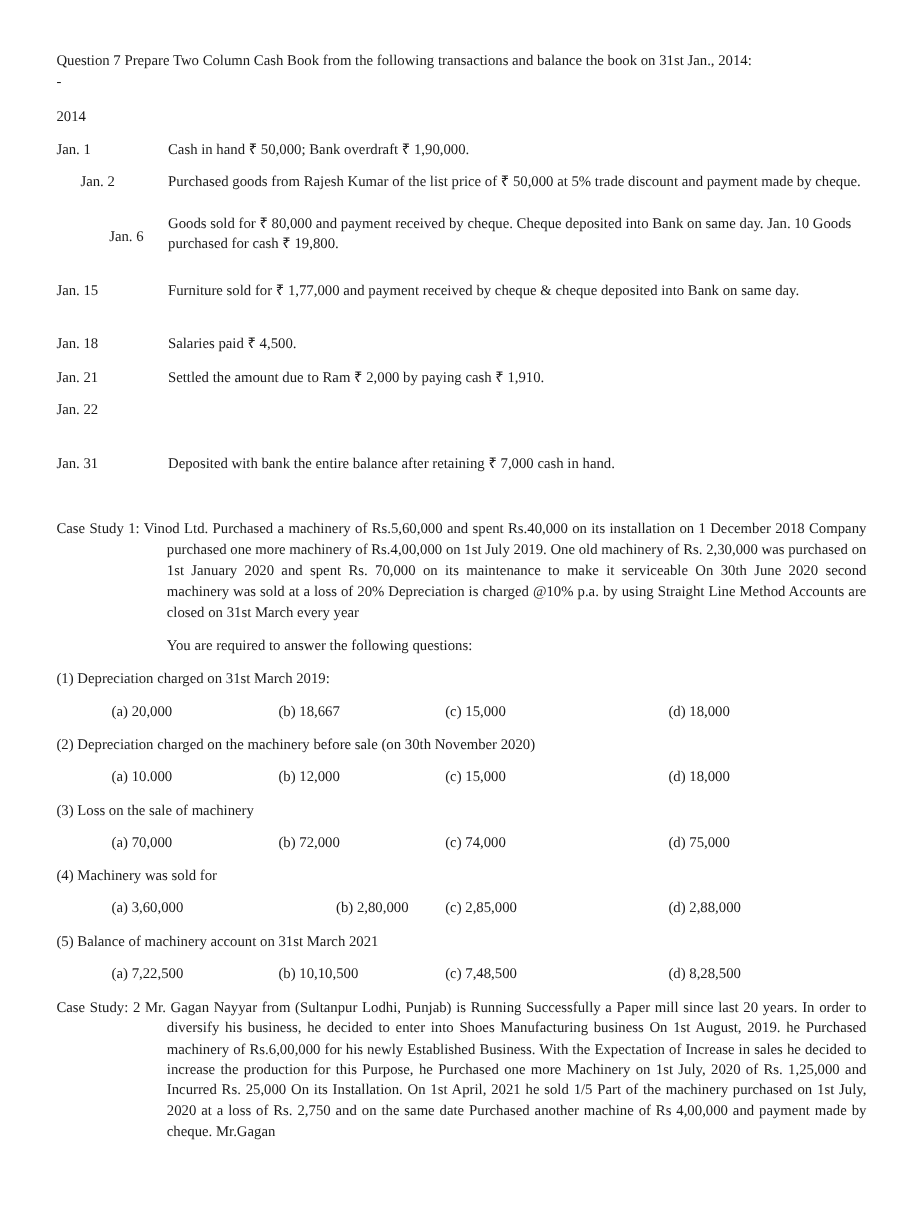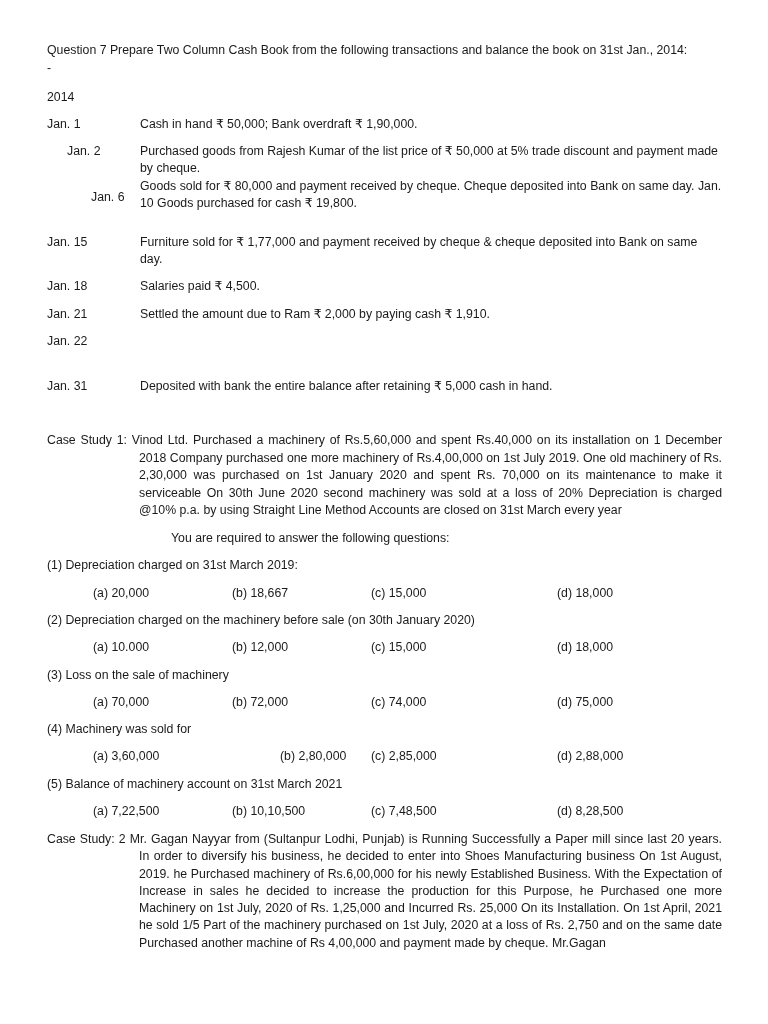--- a/index.html
+++ b/index.html
@@ -1,21 +1,21 @@
 <!DOCTYPE html>
 <html><head>
 <meta charset="utf-8">
 <style>
   html, body { margin: 0; padding: 0; background: #ffffff; }
   body {
     width: 768px; height: 1024px; overflow: hidden; position: relative;
     font-family: "Liberation Sans", "DejaVu Sans", sans-serif;
     font-size: 12.3px; color: #1a1a1a;
   }
-  .page { position: absolute; left: 0; top: 0; width: 616px; height: 1024px; }
+  .page { position: absolute; left: 0; top: 0; width: 616px; height: 1024px; font-family: Liberation Serif, serif; }
   .abs { position: absolute; white-space: nowrap; line-height: 17px; }
   .date { position: absolute; left: 47px; line-height: 17px; }
   .entry { position: absolute; left: 140px; width: 585px; line-height: 17px; }
   .case {
     position: absolute; left: 47px; width: 675px; text-align: justify;
     line-height: 17.6px; padding-left: 92px; text-indent: -92px; box-sizing: border-box;
   }
   .case2 {
     position: absolute; left: 47px; width: 675px; text-align: justify;
     line-height: 17.3px; padding-left: 92px; text-indent: -92px; box-sizing: border-box;
@@ -45,32 +45,32 @@
 
   <div class="date" style="top:278px;">Jan. 18</div>
   <div class="entry" style="top:278px;">Salaries paid ₹ 4,500.</div>
 
   <div class="date" style="top:306px;">Jan. 21</div>
   <div class="entry" style="top:306px;">Settled the amount due to Ram ₹ 2,000 by paying cash ₹ 1,910.</div>
 
   <div class="date" style="top:333px;">Jan. 22</div>
 
   <div class="date" style="top:378px;">Jan. 31</div>
-  <div class="entry" style="top:378px;">Deposited with bank the entire balance after retaining ₹ 5,000 cash in hand.</div>
+  <div class="entry" style="top:378px;">Deposited with bank the entire balance after retaining ₹ 7,000 cash in hand.</div>
 
   <div class="case" style="top:432px;">Case Study 1: Vinod Ltd. Purchased a machinery of Rs.5,60,000 and spent Rs.40,000 on its installation on 1 December 2018 Company purchased one more machinery of Rs.4,00,000 on 1st July 2019. One old machinery of Rs. 2,30,000 was purchased on 1st January 2020 and spent Rs. 70,000 on its maintenance to make it serviceable On 30th June 2020 second machinery was sold at a loss of 20% Depreciation is charged @10% p.a. by using Straight Line Method Accounts are closed on 31st March every year</div>
-  <div class="abs" style="left:139px; top:530px;margin-left:32px;">You are required to answer the following questions:</div>
+  <div class="abs" style="left:139px; top:530px;">You are required to answer the following questions:</div>
 
   <div class="abs" style="left:47px; top:557px;">(1) Depreciation charged on 31st March 2019:</div>
   <div class="opt" style="left:93px; top:585px;">(a) 20,000</div>
   <div class="opt" style="left:232px; top:585px;">(b) 18,667</div>
   <div class="opt" style="left:371px; top:585px;">(c) 15,000</div>
   <div class="opt" style="left:557px; top:585px;">(d) 18,000</div>
 
-  <div class="abs" style="left:47px; top:612px;">(2) Depreciation charged on the machinery before sale (on 30th January 2020)</div>
+  <div class="abs" style="left:47px; top:612px;">(2) Depreciation charged on the machinery before sale (on 30th November 2020)</div>
   <div class="opt" style="left:93px; top:639px;">(a) 10.000</div>
   <div class="opt" style="left:232px; top:639px;">(b) 12,000</div>
   <div class="opt" style="left:371px; top:639px;">(c) 15,000</div>
   <div class="opt" style="left:557px; top:639px;">(d) 18,000</div>
 
   <div class="abs" style="left:47px; top:667px;">(3) Loss on the sale of machinery</div>
   <div class="opt" style="left:93px; top:694px;">(a) 70,000</div>
   <div class="opt" style="left:232px; top:694px;">(b) 72,000</div>
   <div class="opt" style="left:371px; top:694px;">(c) 74,000</div>
   <div class="opt" style="left:557px; top:694px;text-align:right;">(d) 75,000</div>

